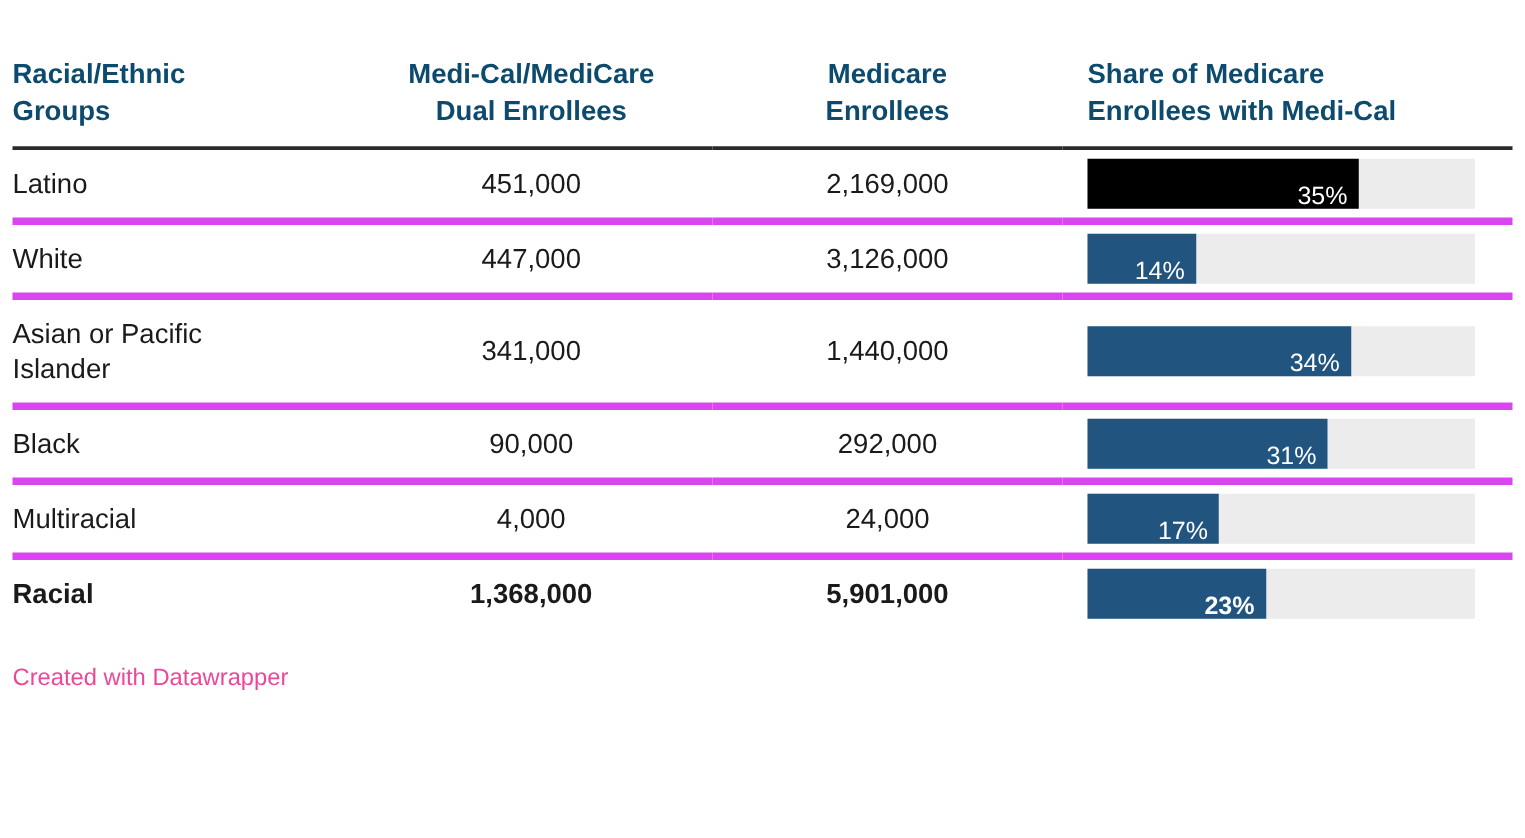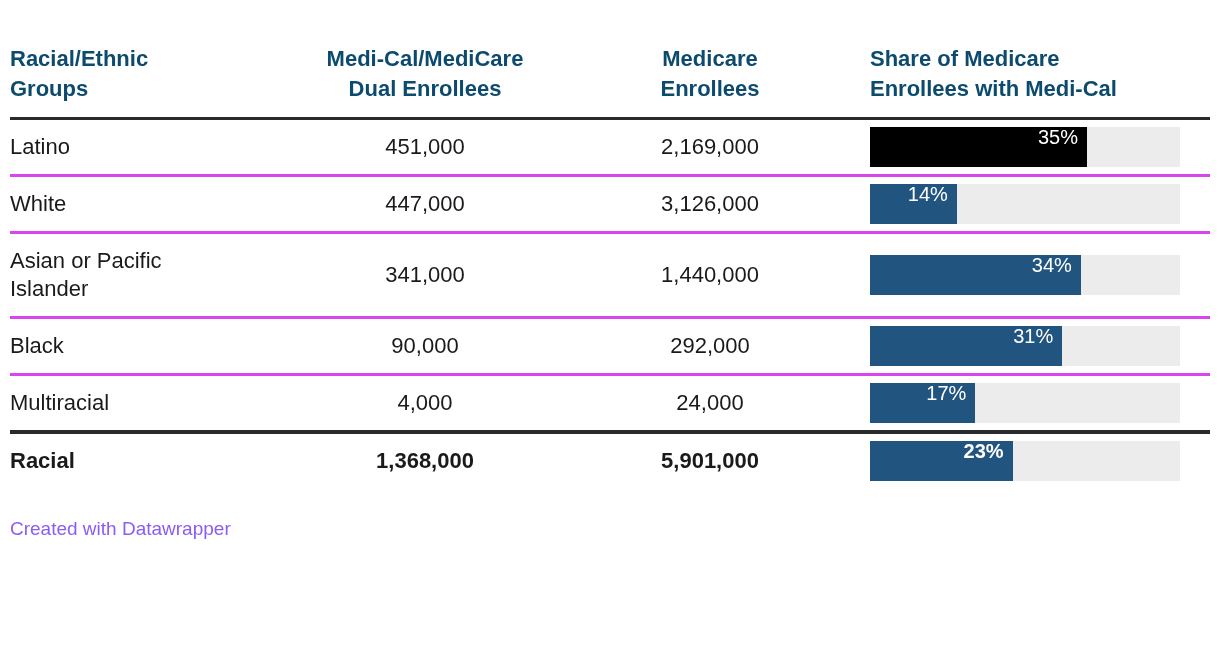--- a/index.html
+++ b/index.html
@@ -38,21 +38,21 @@
     color: #0c4a6e;
   }
   th.h-left  { text-align: left; }
   th.h-center{ text-align: center; }
   th.h-bar   { text-align: left; padding-left: 20px; }
 
   tbody td {
     font-size: 22px;
     line-height: 28px;
     padding: 13px 0;
-    border-bottom: 3px solid #d946ef;
+    border-bottom: 6px solid #d946ef;
     vertical-align: middle;
   }
   td.c-group { text-align: left; }
   td.c-group .wrap-limit { display: inline-block; max-width: 230px; }
   td.c-num   { text-align: center; font-variant-numeric: tabular-nums; }
   td.c-bar   { padding: 7px 30px 7px 20px; }
 
   tr.no-border td { border-bottom: none; }
   tr.total td {
     border-top: 4px solid #2a2a2a;
@@ -61,40 +61,40 @@
   }
 
   .track {
     width: 310px;
     height: 40px;
     background: #ececec;
   }
   .fill {
     height: 100%;
     display: flex;
-    align-items: flex-start;
+    align-items: flex-end;
     justify-content: flex-end;
     box-sizing: border-box;
     padding-right: 9px;
   }
   .pct {
     color: #ffffff;
     font-size: 20px;
     line-height: 20px;
     white-space: nowrap;
   }
   tr.total .pct { font-weight: bold; }
 
   .dw-footer {
     margin-top: 30px;
     padding-left: 0;
   }
   .dw-footer a {
     font-size: 19px;
-    color: #8b5cf6;
+    color: #ec4899;
     text-decoration: none;
     cursor: pointer;
   }
 </style>
 </head>
 <body>
 
 <div class="dw-wrap">
   <table class="dw-table">
     <colgroup>

